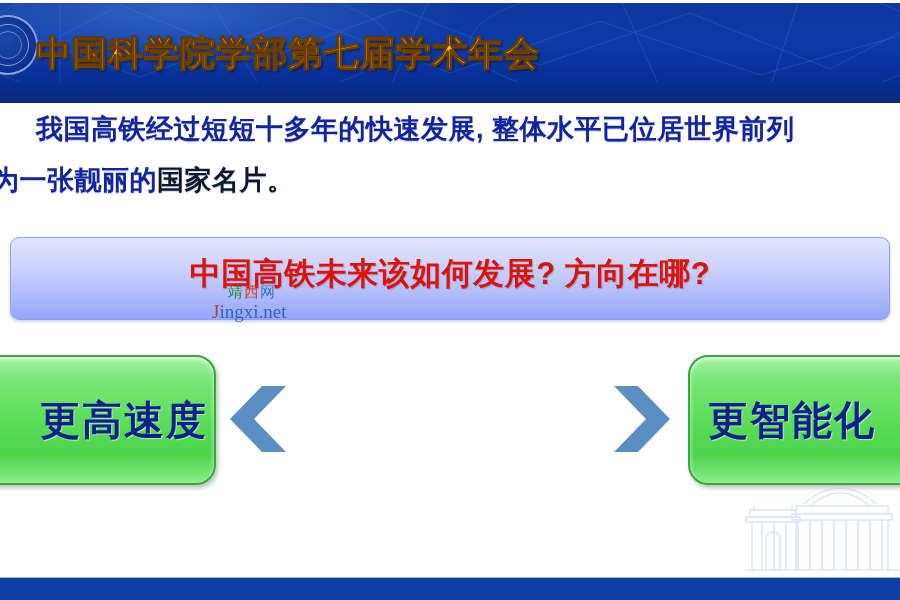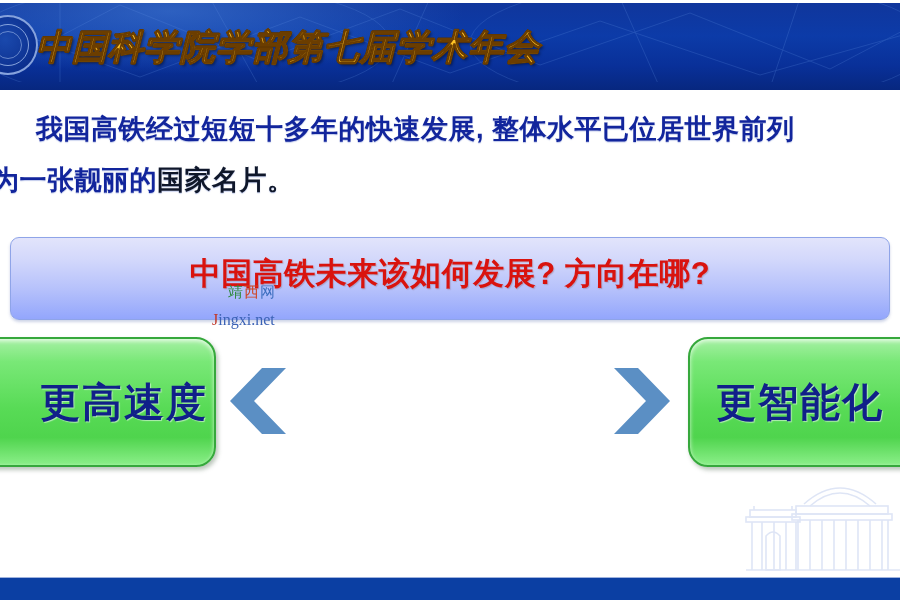--- a/index.html
+++ b/index.html
@@ -7,26 +7,25 @@
   body{
     width:900px;height:600px;overflow:hidden;
     background:#ffffff;
     font-family:"Liberation Sans","DejaVu Sans",sans-serif;
     position:relative;
   }
   .slide{position:absolute;inset:0;width:900px;height:600px;background:#fff;overflow:hidden;}
 
   
   .header{
-    position:absolute;left:0;top:3px;width:900px;height:87px;
+    position:absolute;left:0;top:3px;width:900px;height:100px;
     background:
       radial-gradient(ellipse 420px 90px at 170px 8px, rgba(70,130,220,.55) 0%, rgba(70,130,220,0) 70%),
       linear-gradient(180deg,#10369c 0%,#0c3ba8 38%,#093099 72%,#07277f 100%);
     overflow:hidden;
-    font-style:italic;
   }
   .header .netlines{position:absolute;inset:0;opacity:.45;}
   .header-logo{
     position:absolute;left:-22px;top:12px;width:56px;height:56px;border-radius:50%;
     border:2px solid rgba(175,200,245,.75);
     background:radial-gradient(circle at 45% 40%,#1a49ad 0%,#0b2e8d 75%);
     overflow:hidden;
   }
   .header-logo .ring{position:absolute;left:7px;top:7px;right:7px;bottom:7px;border-radius:50%;border:1px solid rgba(185,210,250,.7);}
   .header-logo .ring2{position:absolute;left:14px;top:14px;right:14px;bottom:14px;border-radius:50%;border:1px solid rgba(185,210,250,.5);}
@@ -67,41 +66,41 @@
     transform:translateY(-5px);
   }
   .watermark{
     position:absolute;left:212px;top:284px;width:120px;height:46px;
     pointer-events:none;line-height:1;
   }
   .wm-cn{font-size:15px;font-weight:normal;letter-spacing:1px;display:block;padding-left:16px;}
   .wm-cn span:nth-child(1){color:#2f8a3e;}
   .wm-cn span:nth-child(2){color:#cf4420;}
   .wm-cn span:nth-child(3){color:#3d6fbf;}
-  .wm-en{display:block;margin-top:13px;font-family:"Liberation Serif","DejaVu Serif",serif;font-size:16px;}
+  .wm-en{display:block;margin-top:3px;font-family:"Liberation Serif","DejaVu Serif",serif;font-size:19px;}
   .wm-en .j{color:#c0392b;}
   .wm-en .rest{color:#3b62b5;}
 
   
-  .row{position:absolute;left:0;top:334px;width:772px;height:152px;}
+  .row{position:absolute;left:0;top:352px;width:772px;height:152px;}
   .gbox{
     position:absolute;top:3px;height:126px;
     border-radius:20px;border:2px solid #36a83c;
     background:linear-gradient(180deg,#a6f0a4 0%,#79e877 18%,#58db56 55%,#4fd44d 78%,#8bef89 100%);
     box-shadow:2px 3px 4px rgba(60,90,60,.35), inset 0 2px 4px rgba(255,255,255,.75);
     display:flex;align-items:center;overflow:hidden;
   }
   .gbox-left{left:-80px;width:292px;justify-content:flex-end;}
   .gbox-right{left:688px;width:292px;justify-content:flex-start;}
   .gbox-label{
     font-size:40px;font-weight:bold;color:#102089;letter-spacing:2px;white-space:nowrap;
     text-shadow:1px 1px 1px rgba(255,255,255,.55);
   }
   .gbox-left .gbox-label{padding-right:6px;}
-  .gbox-right .gbox-label{padding-left:26px;}
+  .gbox-right .gbox-label{padding-left:18px;}
 
   .chev{position:absolute;top:32px;width:62px;height:70px;}
   .chev-left{left:224px;}
   .chev-right{left:614px;}
 
   
   .bldg{position:absolute;right:0;bottom:22px;width:178px;height:108px;opacity:.55;}
   .footer{position:absolute;left:0;bottom:0;width:900px;height:22px;background:#0b3fa3;}
   .footer-line{position:absolute;left:0;bottom:22px;width:900px;height:1px;background:#9fb3de;}
 </style>

